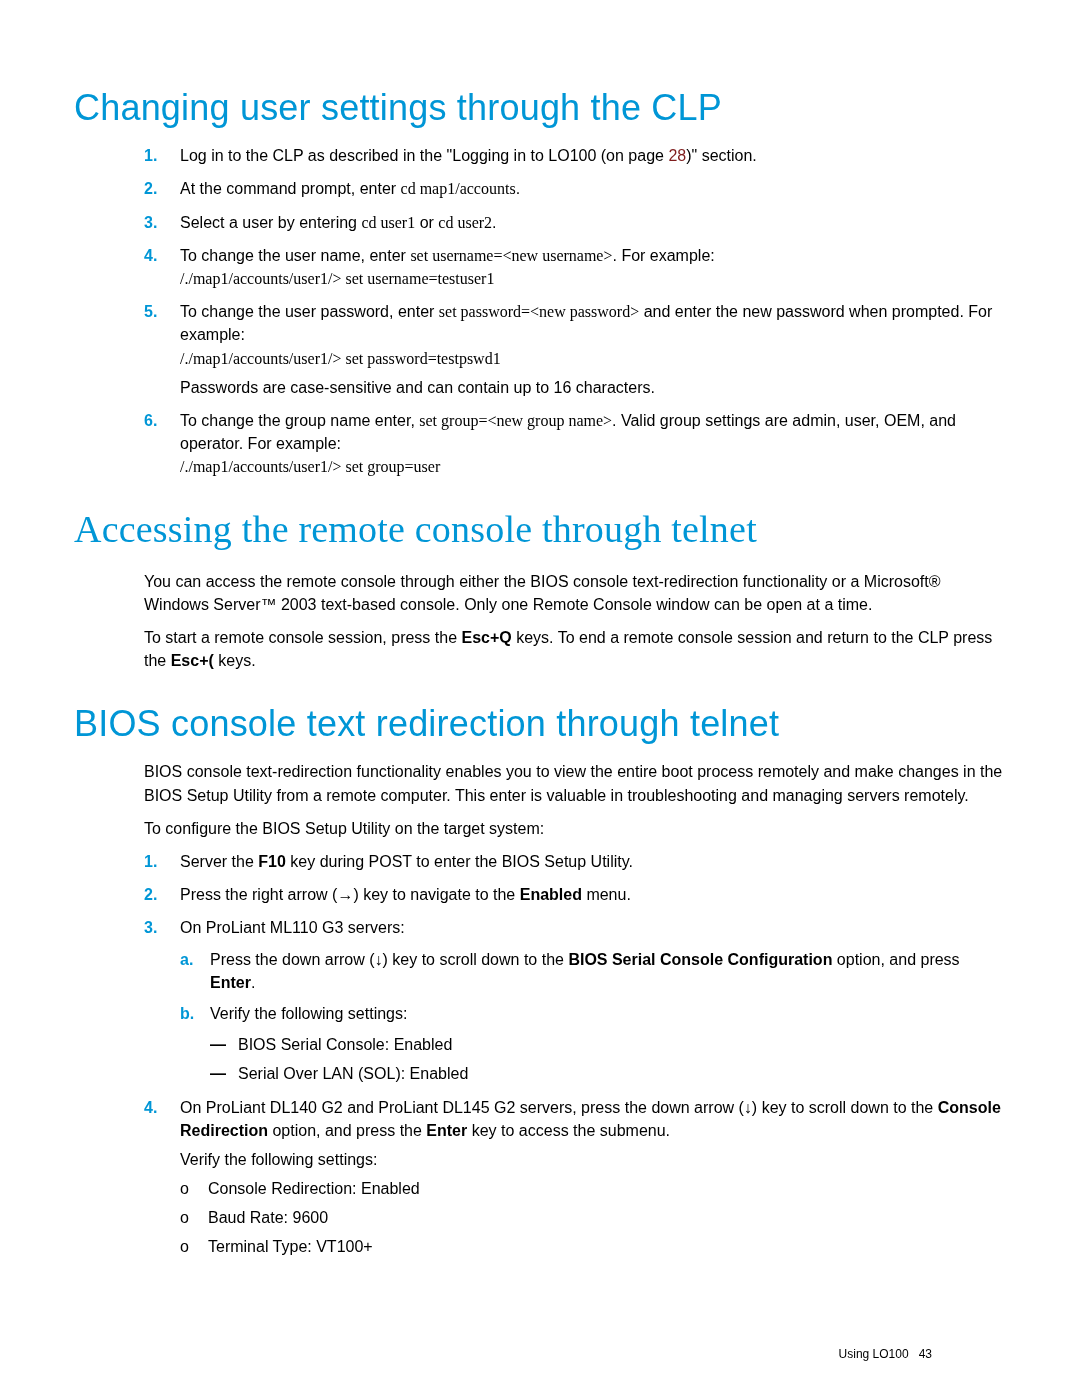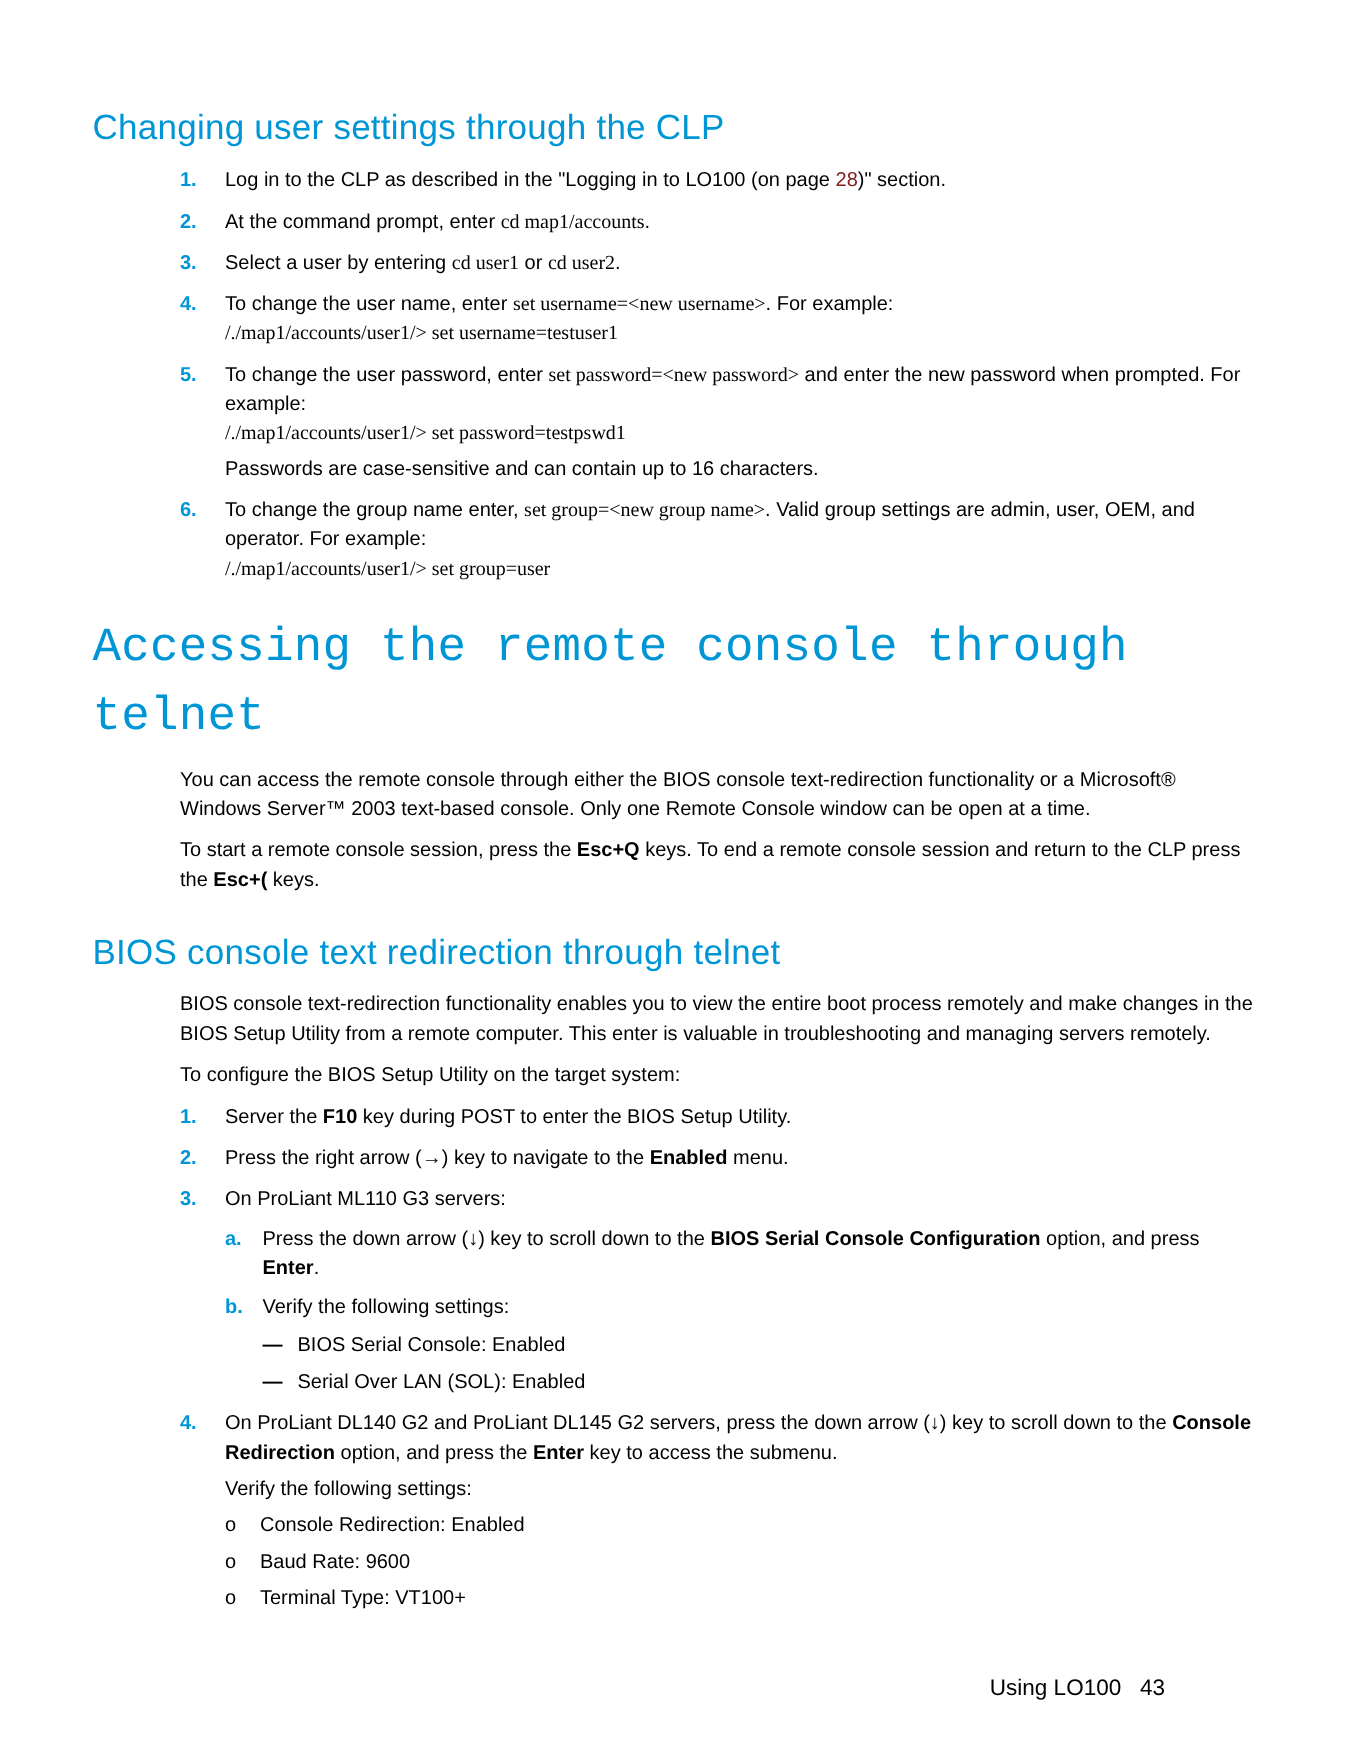--- a/index.html
+++ b/index.html
@@ -7,31 +7,31 @@
     font-size: 16px;
     color: #000;
     background: #fff;
     margin: 0;
     padding: 82px 74px 60px 74px;
     width: 1080px;
     box-sizing: border-box;
     line-height: 1.45;
   }
   h1 {
-    font-family: Liberation Mono, monospace;
+    font-family: Liberation Serif, serif;
     font-weight: 300;
     font-size: 38px;
     color: #0096d6;
     margin: 24px 0 12px 0;
     letter-spacing: 0.2px;
   }
   h2 {
     font-family: "Futura", "Century Gothic", Arial, sans-serif;
     font-weight: 300;
-    font-size: 28px;
+    font-size: 36px;
     color: #0096d6;
     margin: 0 0 10px 0;
     letter-spacing: 0.2px;
   }
   .body-indent {
     margin-left: 70px;
   }
   ol.num {
     list-style: none;
     padding: 0;
@@ -103,21 +103,21 @@
   .link {
     color: #7f1d1d;
   }
   p {
     margin: 10px 0;
   }
   .footer {
     position: absolute;
     right: 74px;
     bottom: 34px;
-    font-size: 18px;
+    font-size: 12px;
   }
   .page-wrap {
     position: relative;
     min-height: 1315px;
   }
   b { font-weight: bold; }
 </style>
 </head>
 <body>
 <div class="page-wrap">

